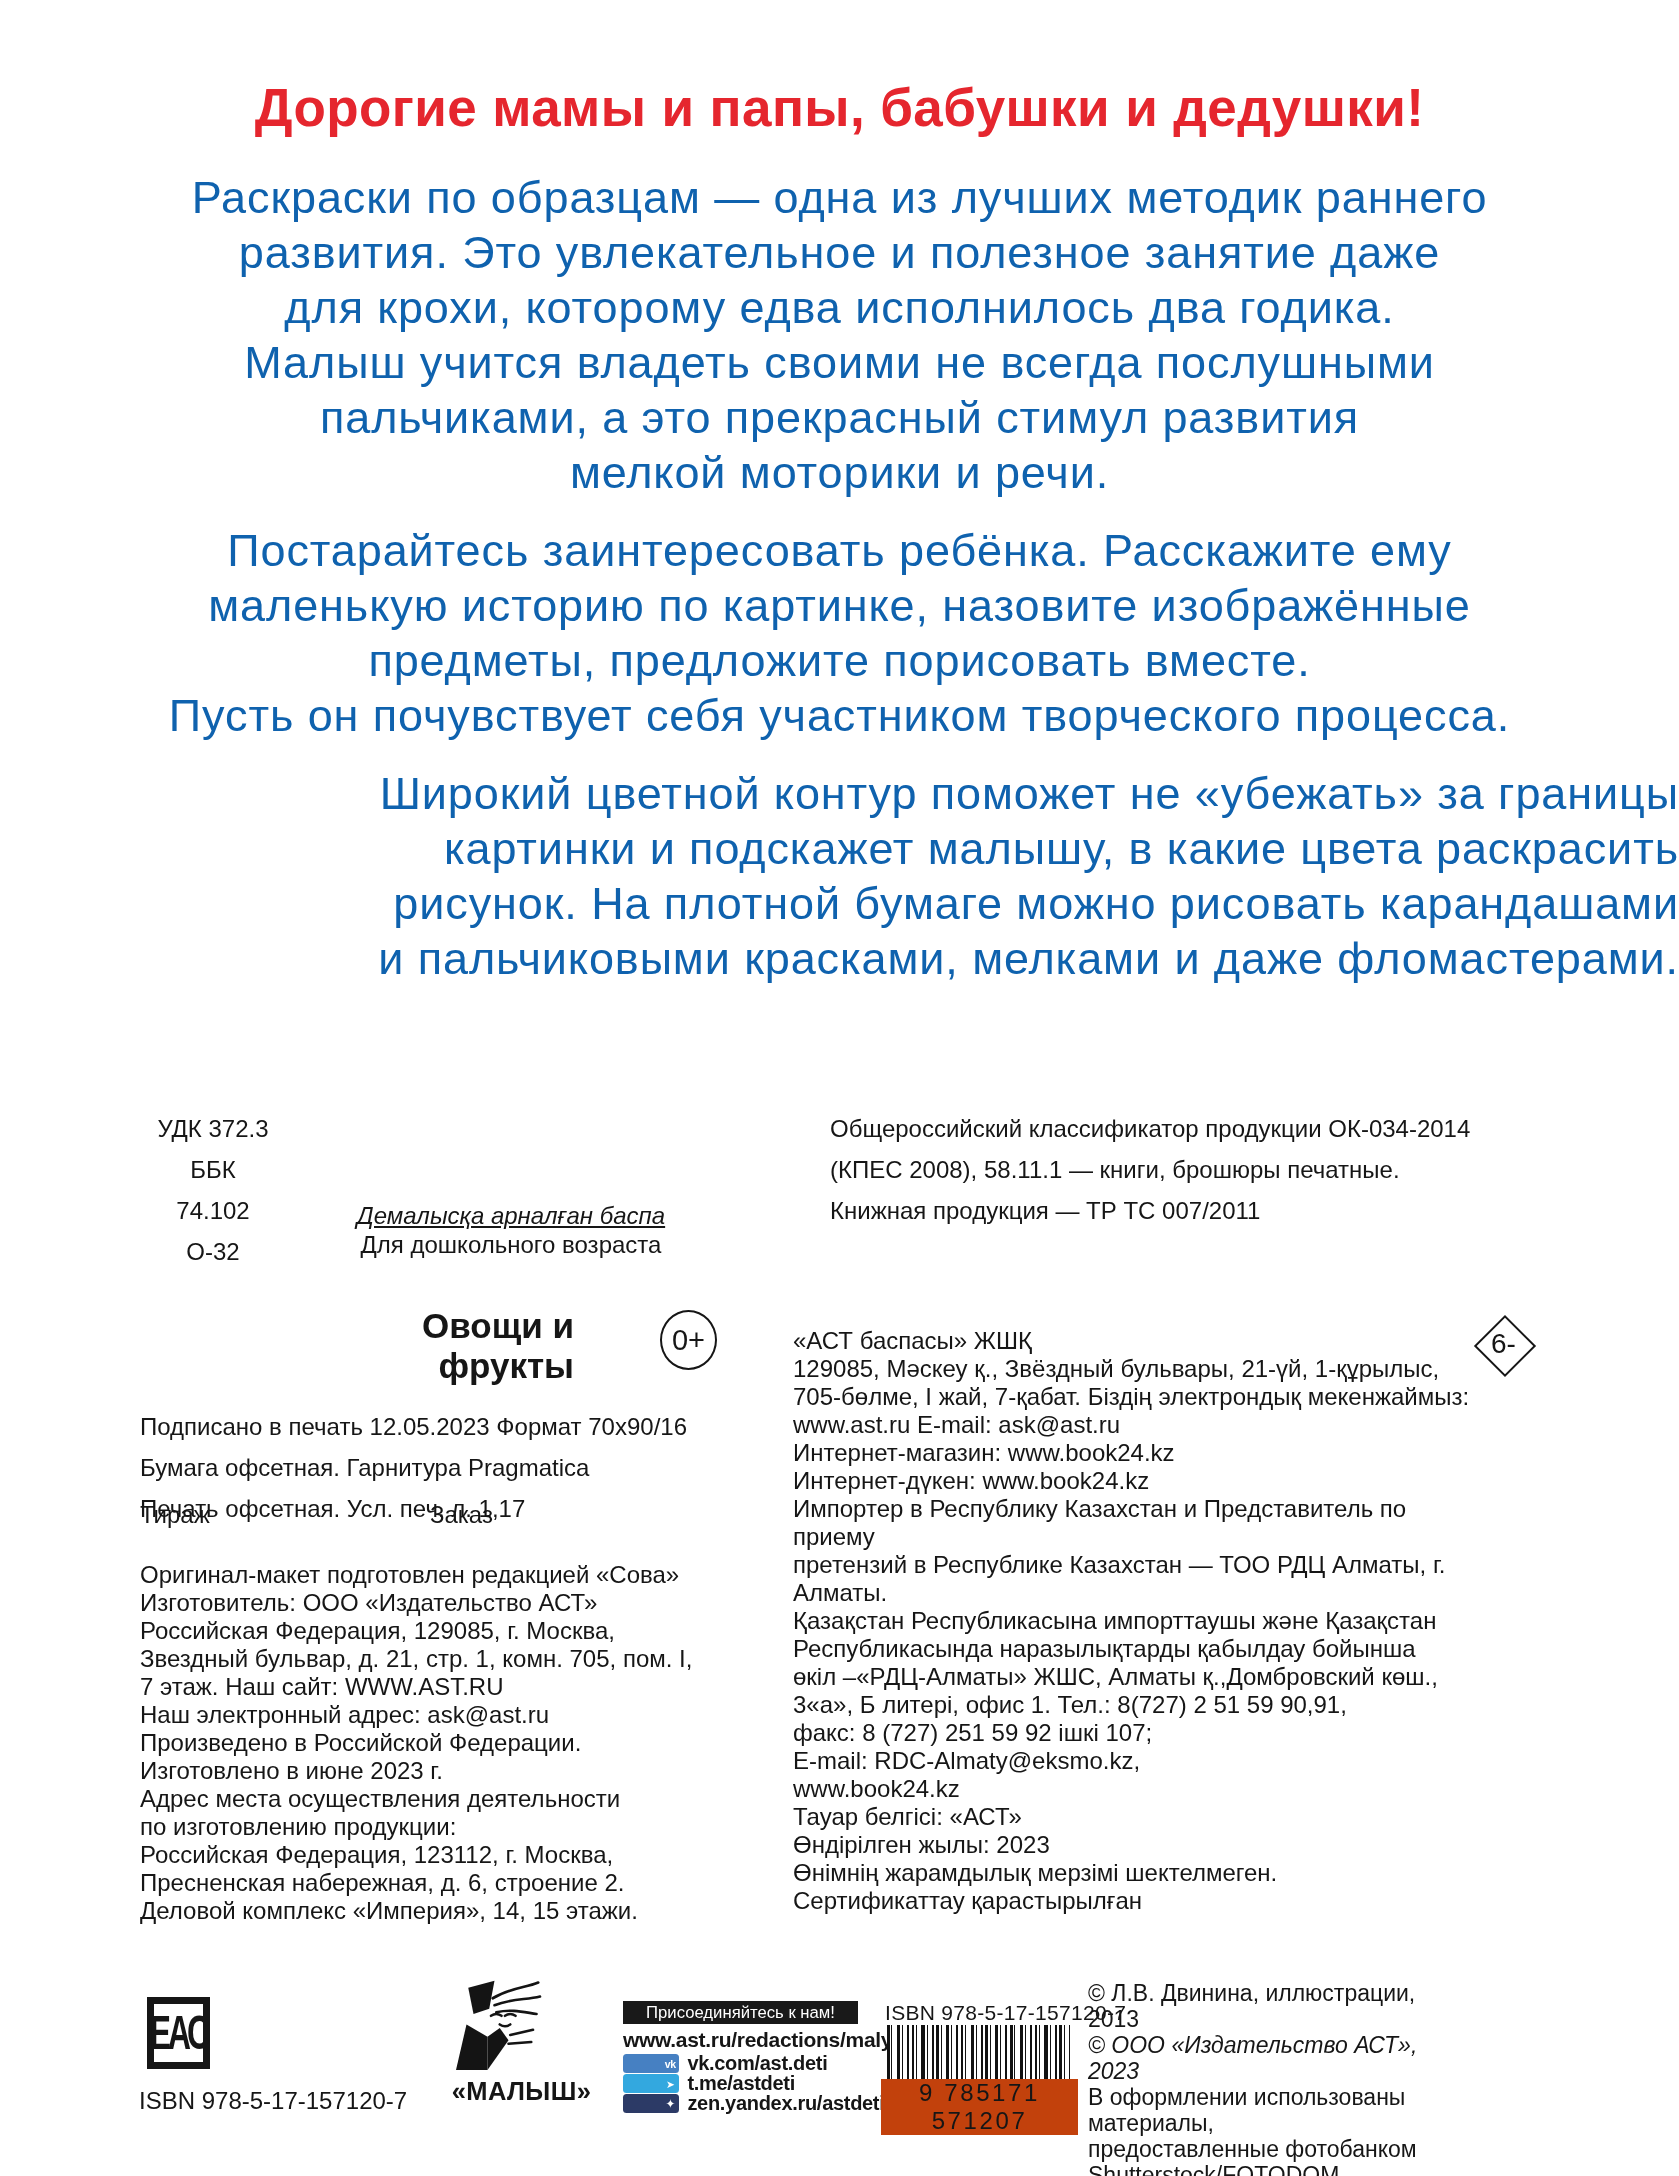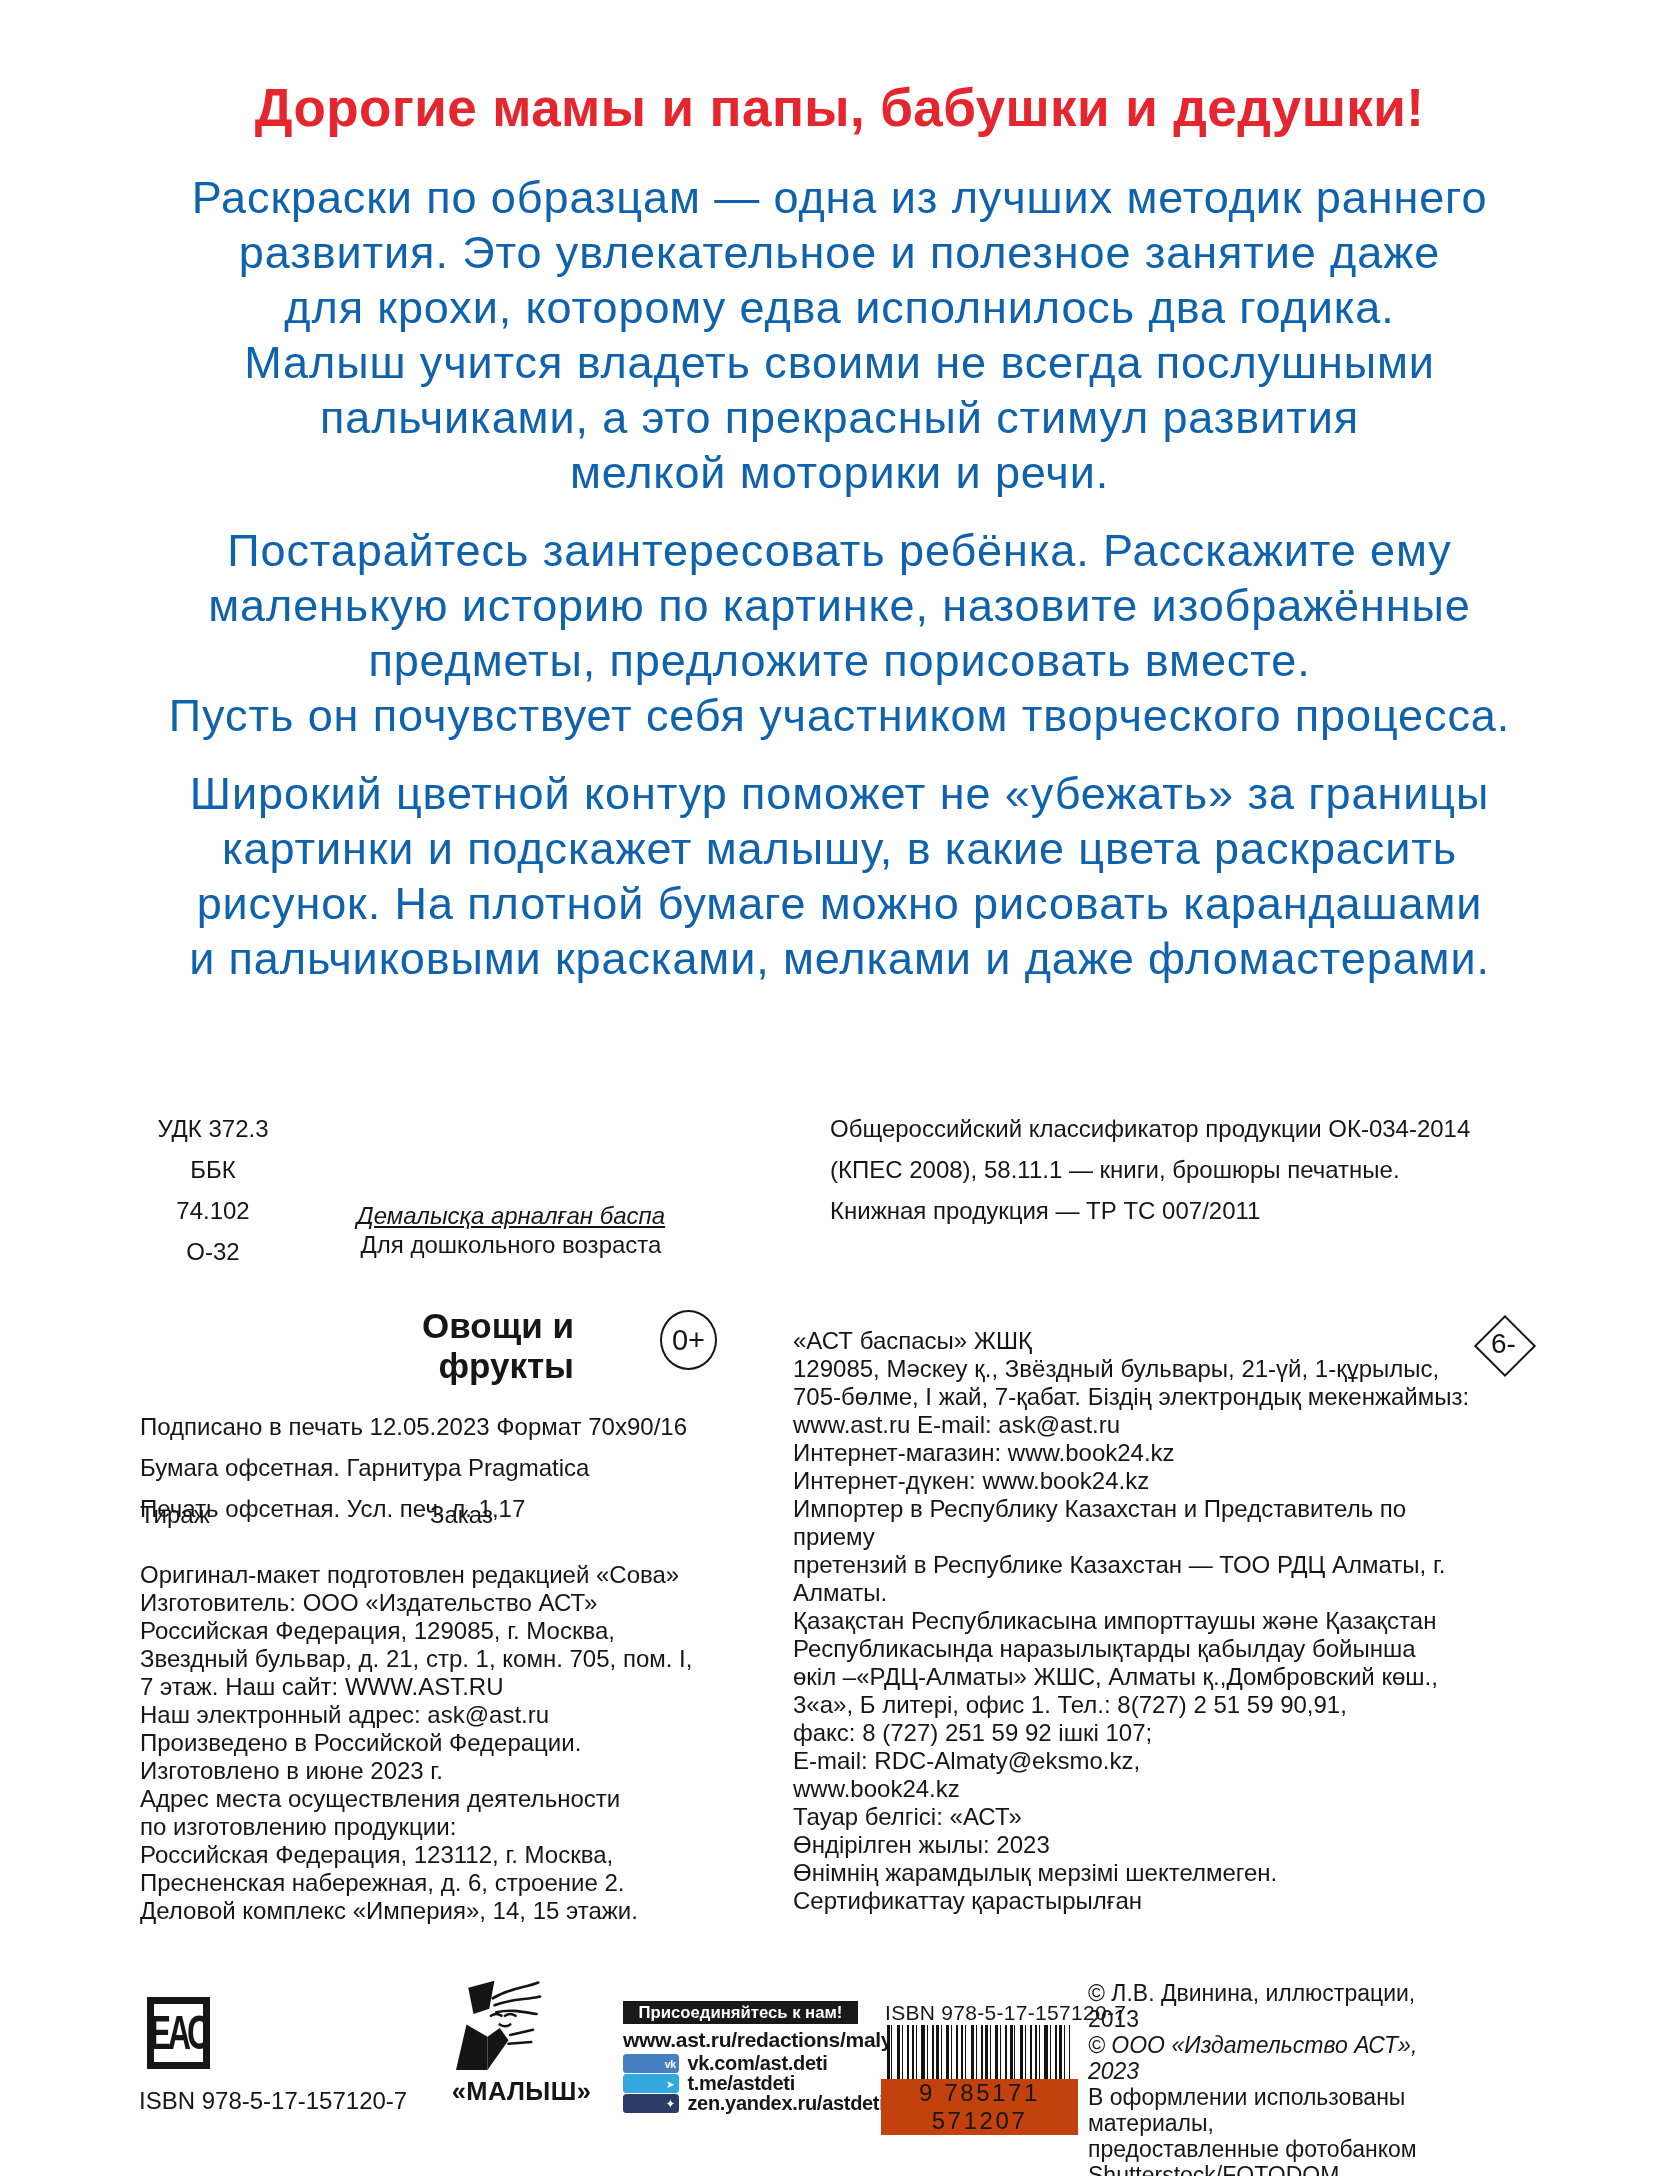--- a/index.html
+++ b/index.html
@@ -66,21 +66,21 @@
     display:flex;align-items:center;justify-content:center;
   }
   .eac span{
     font-weight:700;font-size:35px;letter-spacing:-3.5px;
     transform:scale(.92,1.35);
   }
   .banner{
     left:623px;top:2001px;width:235px;height:23px;
     background:#191919;color:#ffffff;
     display:flex;align-items:center;justify-content:center;
-    font-size:16.7px;font-weight:700;
+    font-size:16.7px;font-weight:400;
   }
   .site{
     left:623px;top:2028px;
     font-size:21px;font-weight:700;letter-spacing:-0.3px;
   }
   .soc-row{
     left:623px;height:19.3px;
     display:flex;align-items:center;gap:8px;
     font-size:20px;font-weight:700;letter-spacing:-0.3px;
   }
@@ -125,21 +125,21 @@
 для крохи, которому едва исполнилось два годика.
 Малыш учится владеть своими не всегда послушными
 пальчиками, а это прекрасный стимул развития
 мелкой моторики и речи.</div>
 
   <div class="abs heading">Дорогие мамы и папы, бабушки и дедушки!</div>
   <div class="abs bluepar pre" style="top:523px;">Постарайтесь заинтересовать ребёнка. Расскажите ему
 маленькую историю по картинке, назовите изображённые
 предметы, предложите порисовать вместе.
 Пусть он почувствует себя участником творческого процесса.</div>
-  <div class="abs bluepar pre" style="top:766px;">Широкий цветной контур поможет не «убежать» за границы
+  <div class="abs bluepar pre" style="top:766px;text-align:right;">Широкий цветной контур поможет не «убежать» за границы
 картинки и подскажет малышу, в какие цвета раскрасить
 рисунок. На плотной бумаге можно рисовать карандашами
 и пальчиковыми красками, мелками и даже фломастерами.</div>
 
   <div class="abs imprint pre center" style="left:156px;top:1108px;width:114px;">УДК 372.3
 ББК 74.102
 О-32</div>
   <div class="abs imprint center ital" style="left:309px;top:1195px;width:404px;">Демалысқа арналған баспа</div>
   <div class="abs imprint center" style="left:309px;top:1224px;width:404px;">Для  дошкольного  возраста</div>
   <div class="abs imprint pre" style="left:830px;top:1108px;width:650px;">Общероссийский классификатор продукции ОК-034-2014

